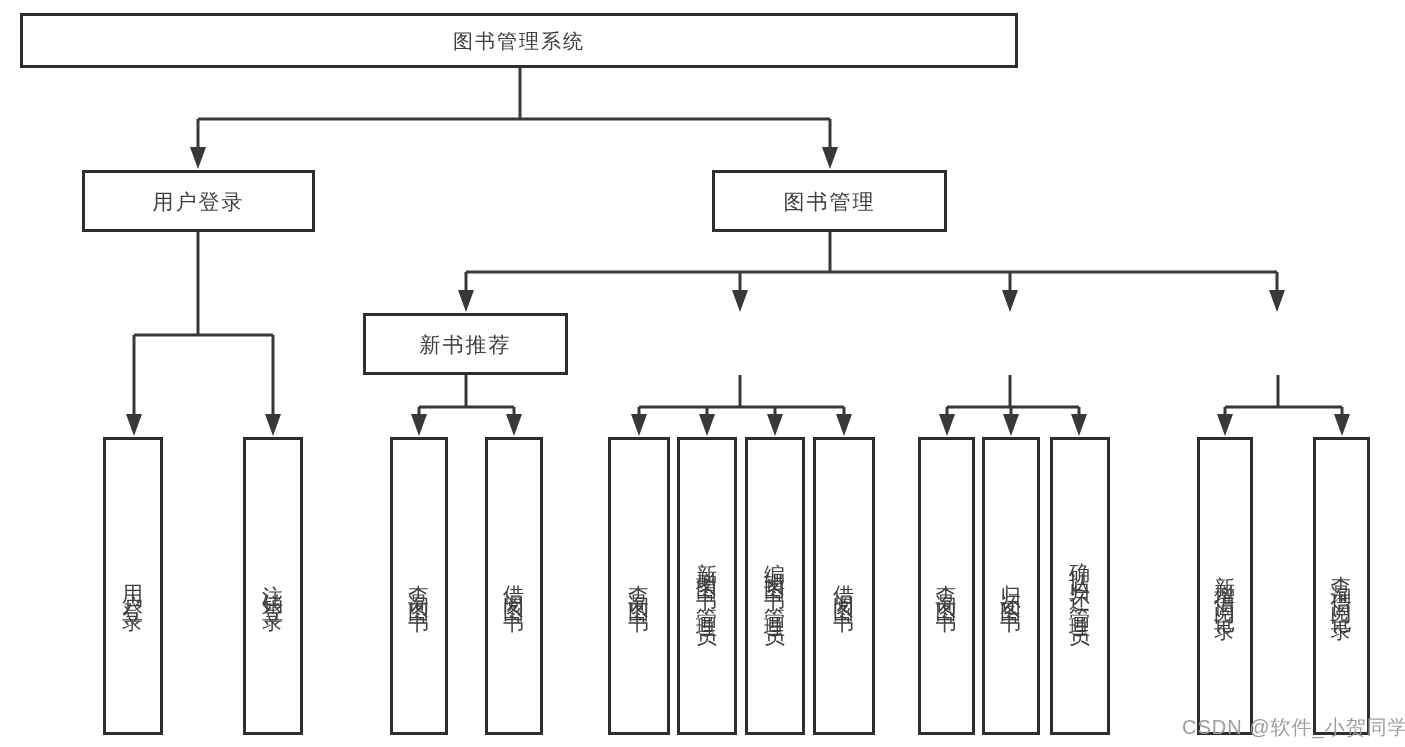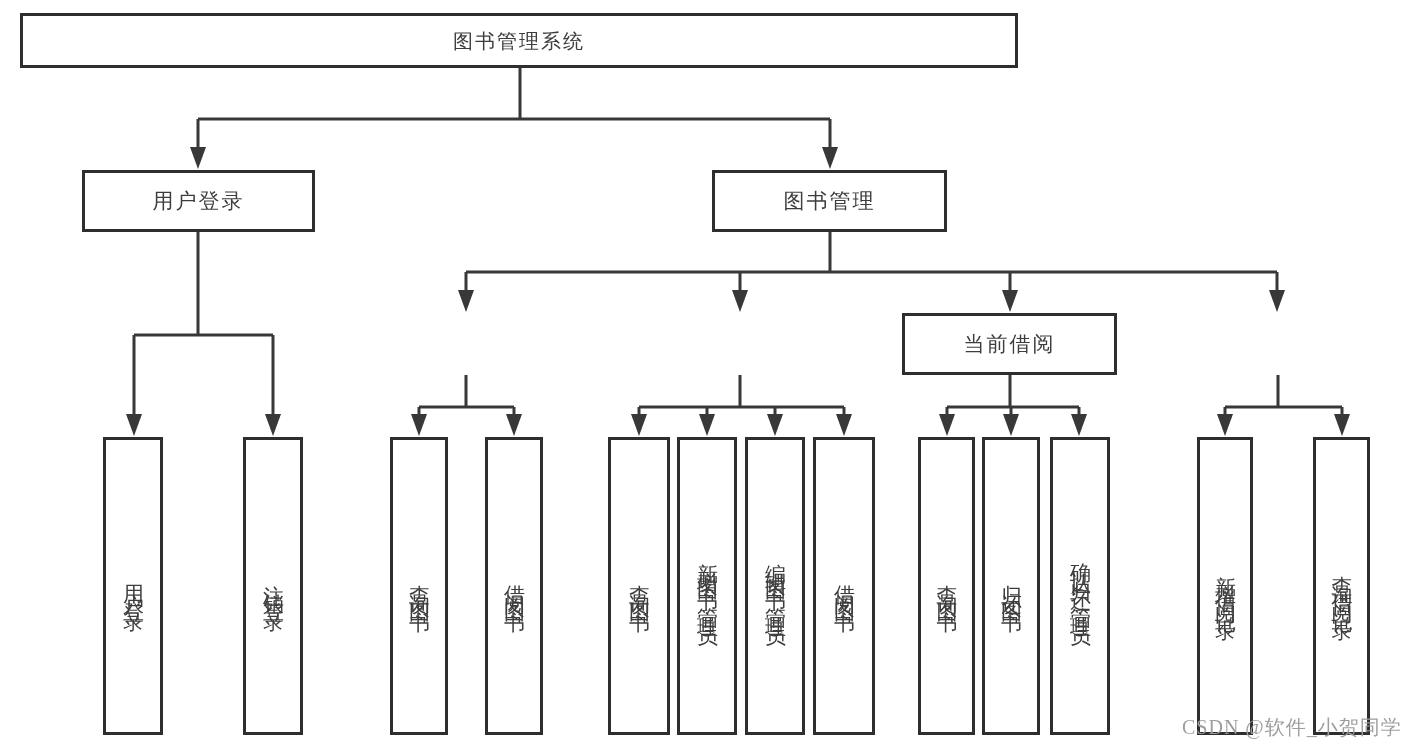--- a/index.html
+++ b/index.html
@@ -1,19 +1,19 @@
 <!DOCTYPE html>
 <html style="--line: #383838; --box-border: #2e2e2e; --box-bg: #ffffff; --text: #3d3d3d; --watermark: #9e9e9e; --page-bg: #ffffff;"><head>
 <meta charset="utf-8">
 <style>
   html,body { margin:0; padding:0; background:#fff; }
   .stage {
     position:relative; width:1405px; height:747px;
     background:var(--page-bg,#ffffff);
-    font-family:Liberation Serif, serif;
+    font-family:Liberation Sans, sans-serif;
     overflow:hidden;
   }
   .connectors { position:absolute; left:0; top:0; width:1405px; height:747px; }
   .node {
     position:absolute; box-sizing:border-box;
     background:var(--box-bg,#ffffff);
     border:3px solid var(--box-border,#2e2e2e);
     display:flex; align-items:center; justify-content:center;
     color:var(--text,#3d3d3d);
   }
@@ -71,22 +71,22 @@
     <span class="h-label">图书管理系统</span>
   </div>
 
   <div class="node" style="left:82px;top:170px;width:233px;height:62px">
     <span class="h-label">用户登录</span>
   </div>
   <div class="node" style="left:712px;top:170px;width:235px;height:62px">
     <span class="h-label">图书管理</span>
   </div>
 
-  <div class="node" style="left:902px;top:313px;width:215px;height:62px">
-    <span class="h-label">当前借阅</span>
+  <div class="node" style="left:363px;top:313px;width:205px;height:62px">
+    <span class="h-label">新书推荐</span>
   </div>
 
   <div class="node" style="left:103px;top:437px;width:60px;height:298px">
     <span class="v-label">用户登录</span>
   </div>
   <div class="node" style="left:243px;top:437px;width:60px;height:298px">
     <span class="v-label">注销登录</span>
   </div>
 
   <div class="node" style="left:390px;top:437px;width:58px;height:298px">

